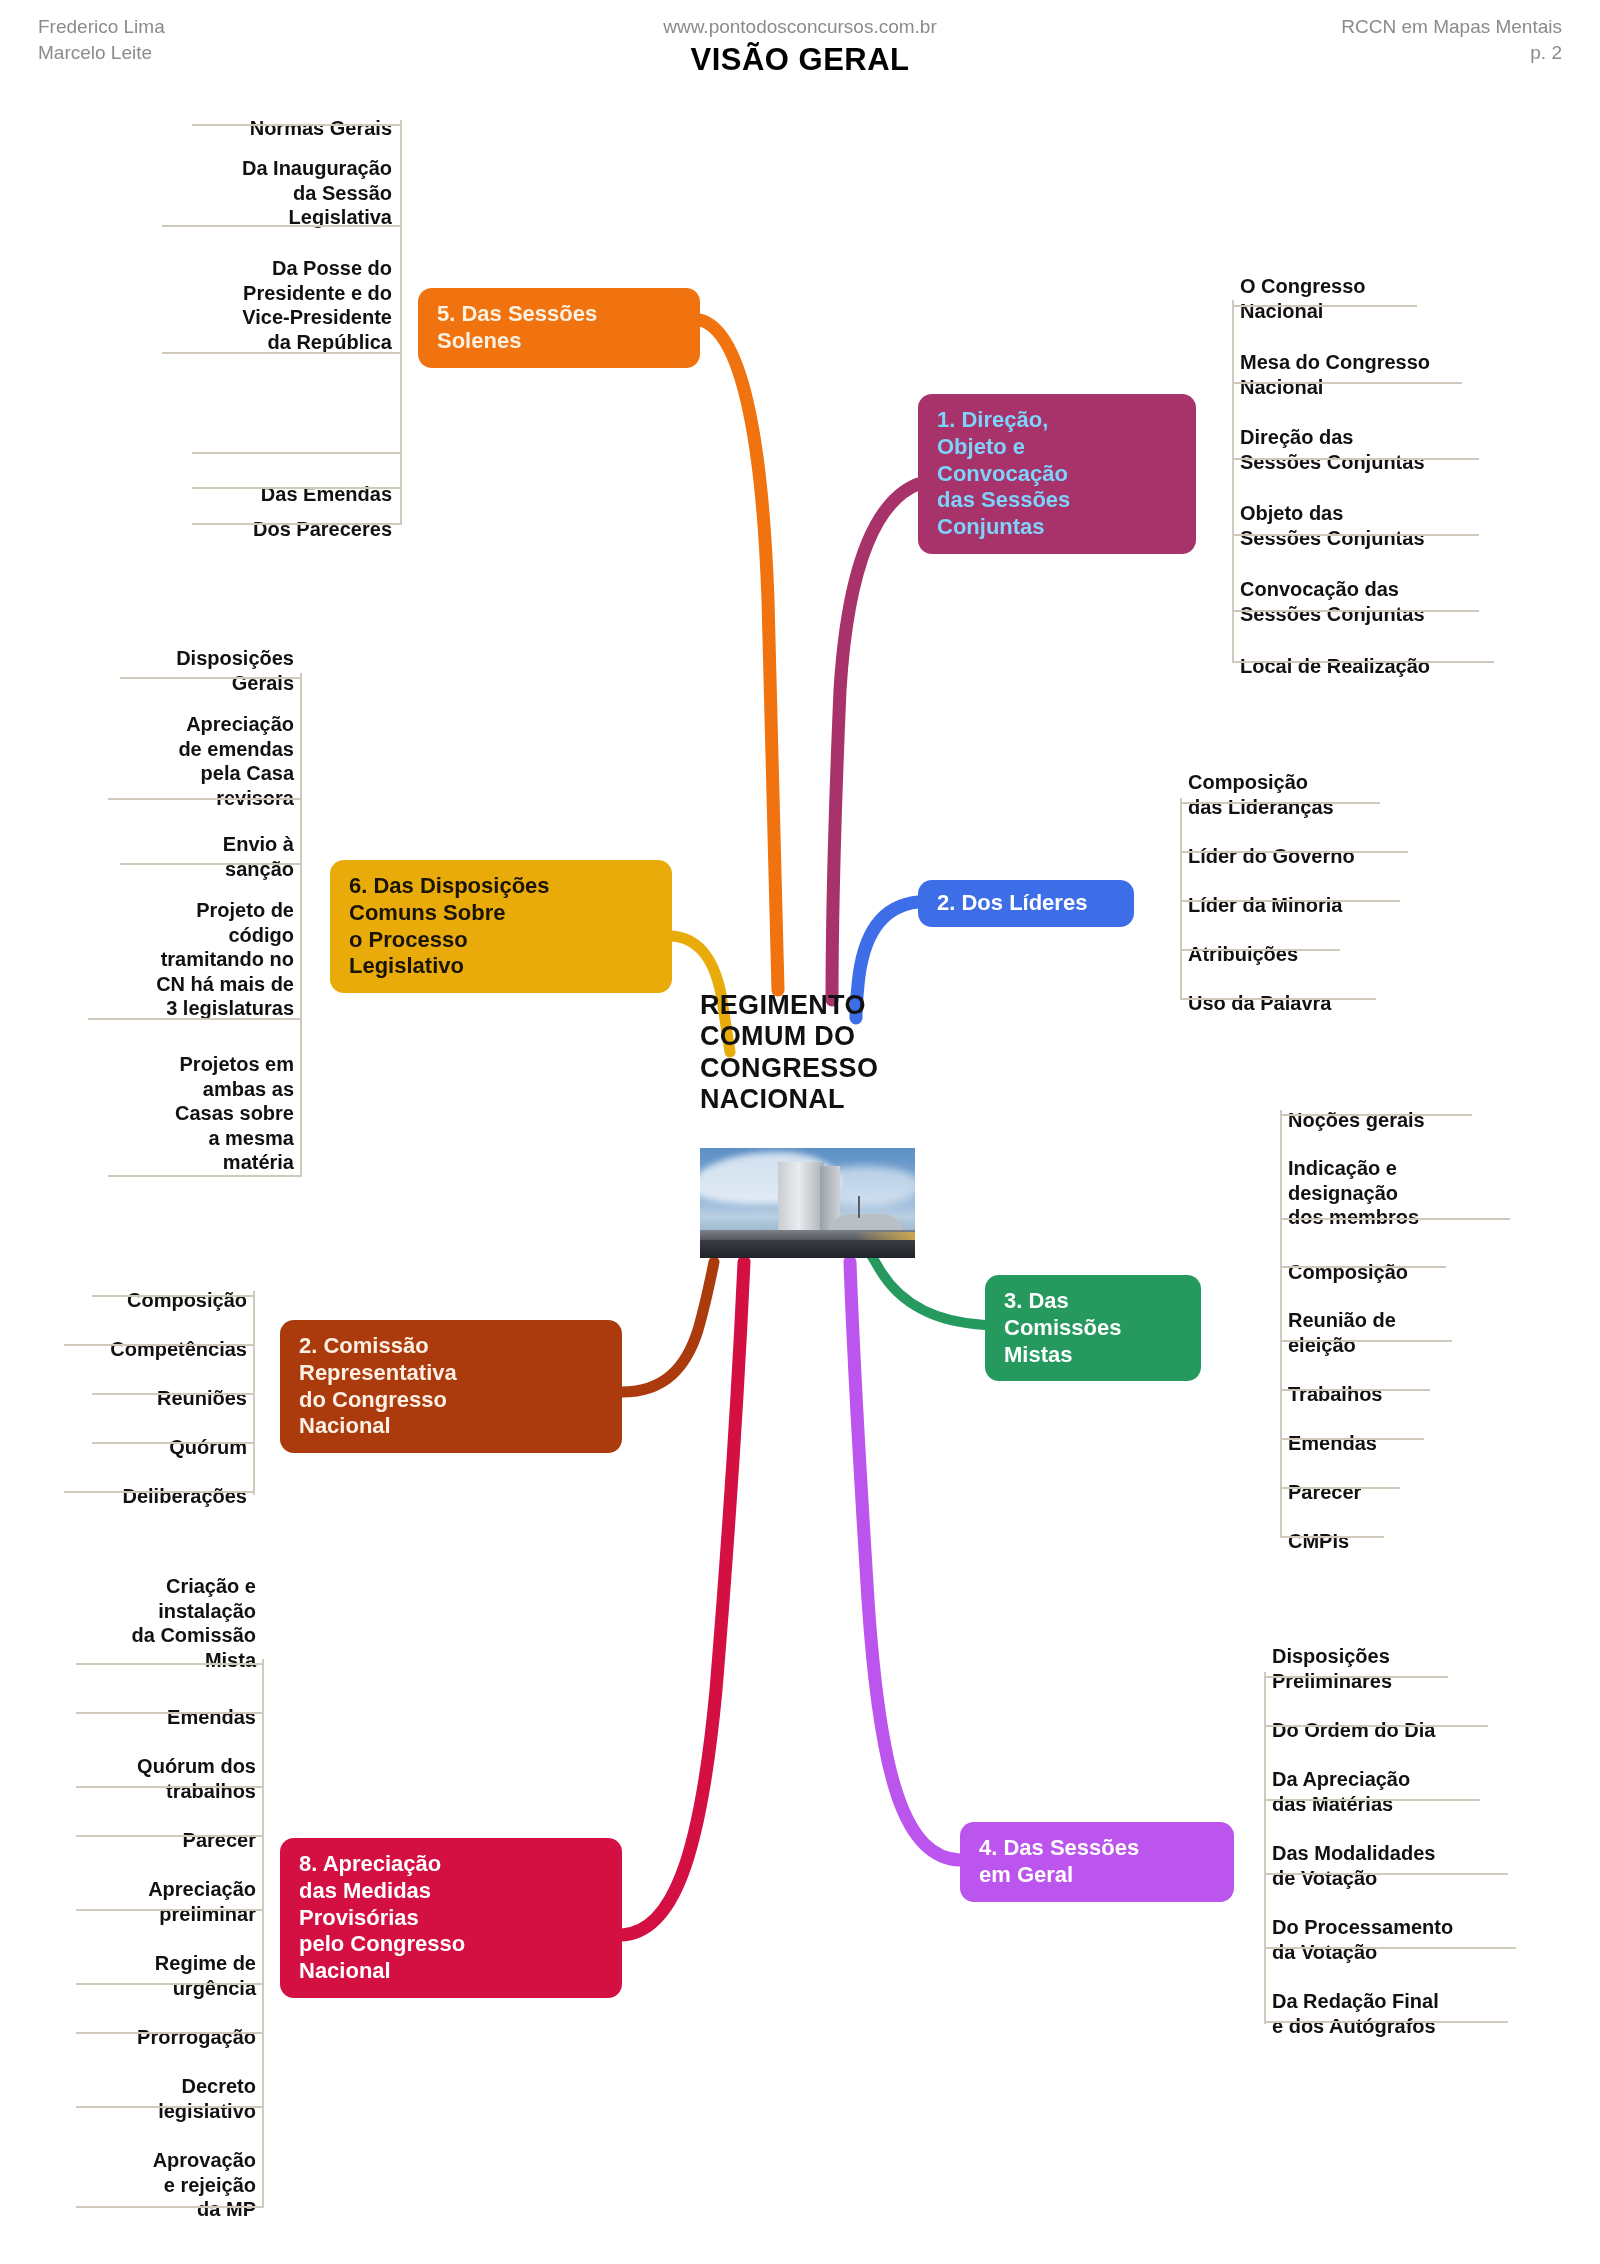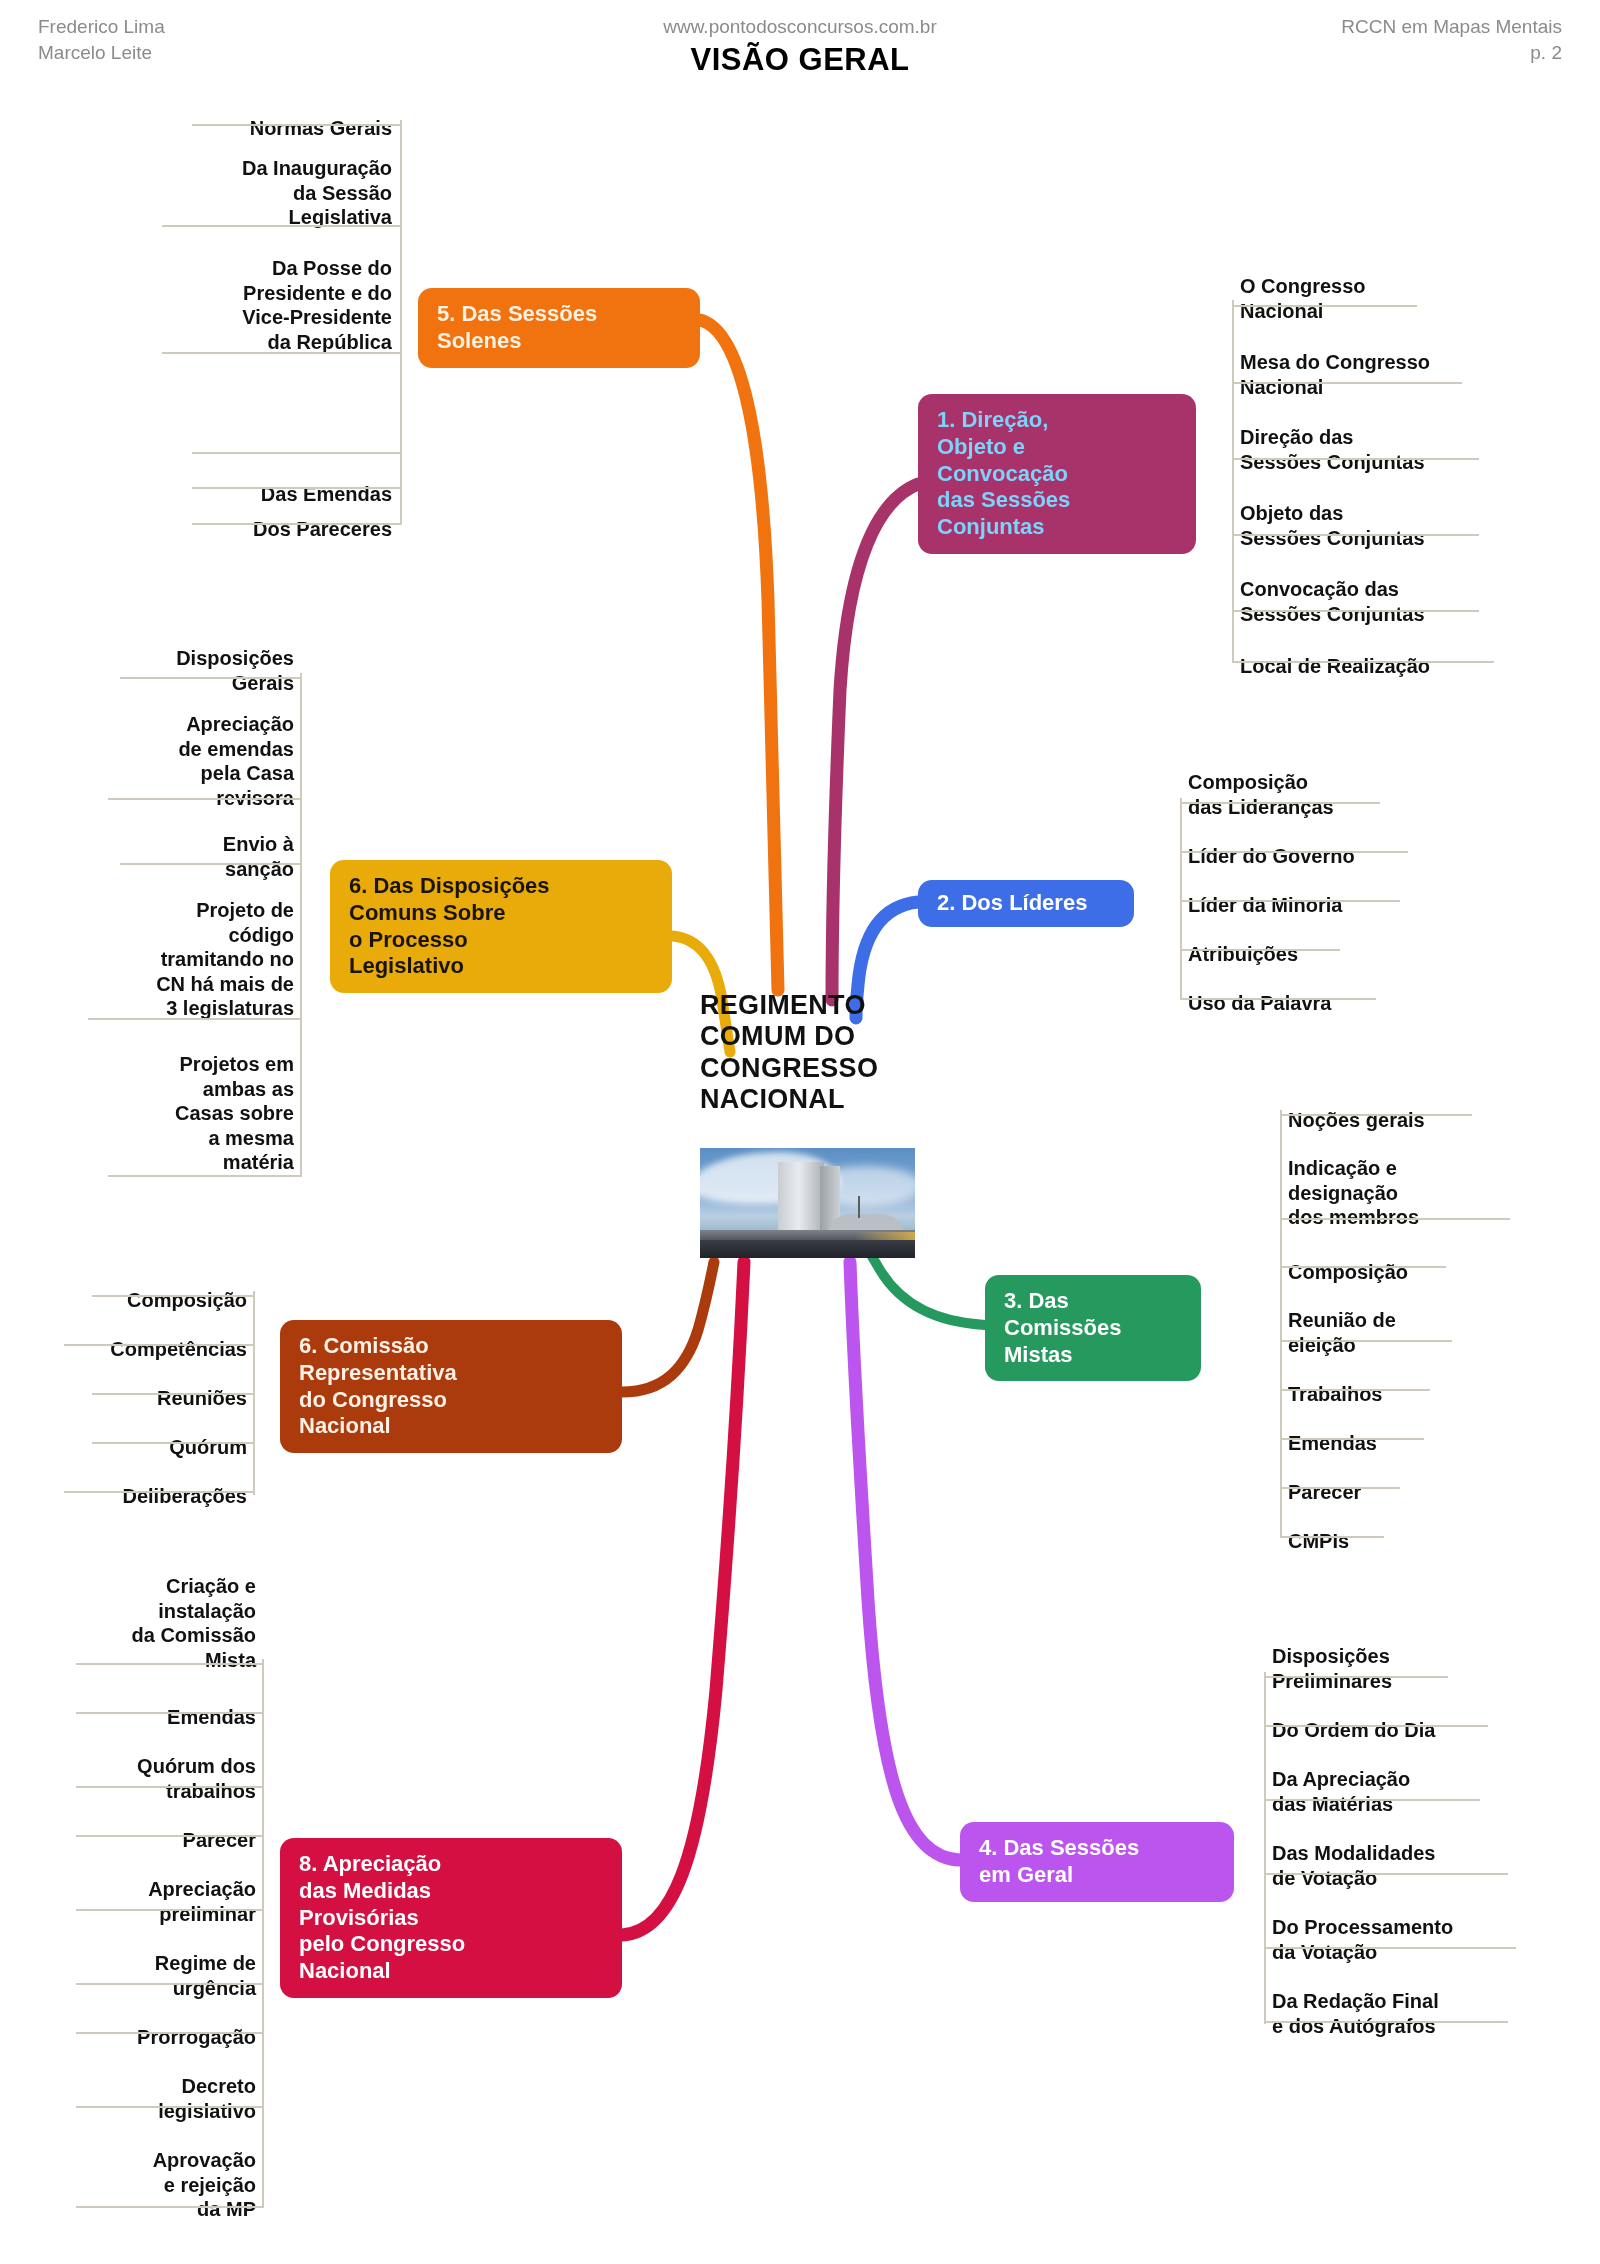--- a/index.html
+++ b/index.html
@@ -310,21 +310,21 @@
   <div class="leaf l" style="left:-50px;top:1026px;width:352px;">
     <span class="txt">Projetos em
 ambas as
 Casas sobre
 a mesma
 matéria</span>
   </div>
   <div class="rule" style="left:108px;top:1175px;width:194px;"></div>
   <div class="rule v" style="left:300px;top:673px;height:504px;"></div>
 
-  <div class="hub" style="left:280px;top:1320px;width:342px;background:#ab3a0c;color:#fdf1e6;">6. Comissão
+  <div class="hub" style="left:280px;top:1320px;width:342px;background:#ab3a0c;color:#fdf1e6;">2. Comissão
 Representativa
 do Congresso
 Nacional</div>
   <div class="leaf l" style="left:-70px;top:1262px;width:325px;">
     <span class="txt">Composição</span>
   </div>
   <div class="rule" style="left:92px;top:1295px;width:163px;"></div>
   <div class="leaf l" style="left:-70px;top:1311px;width:325px;">
     <span class="txt">Competências</span>
   </div>

